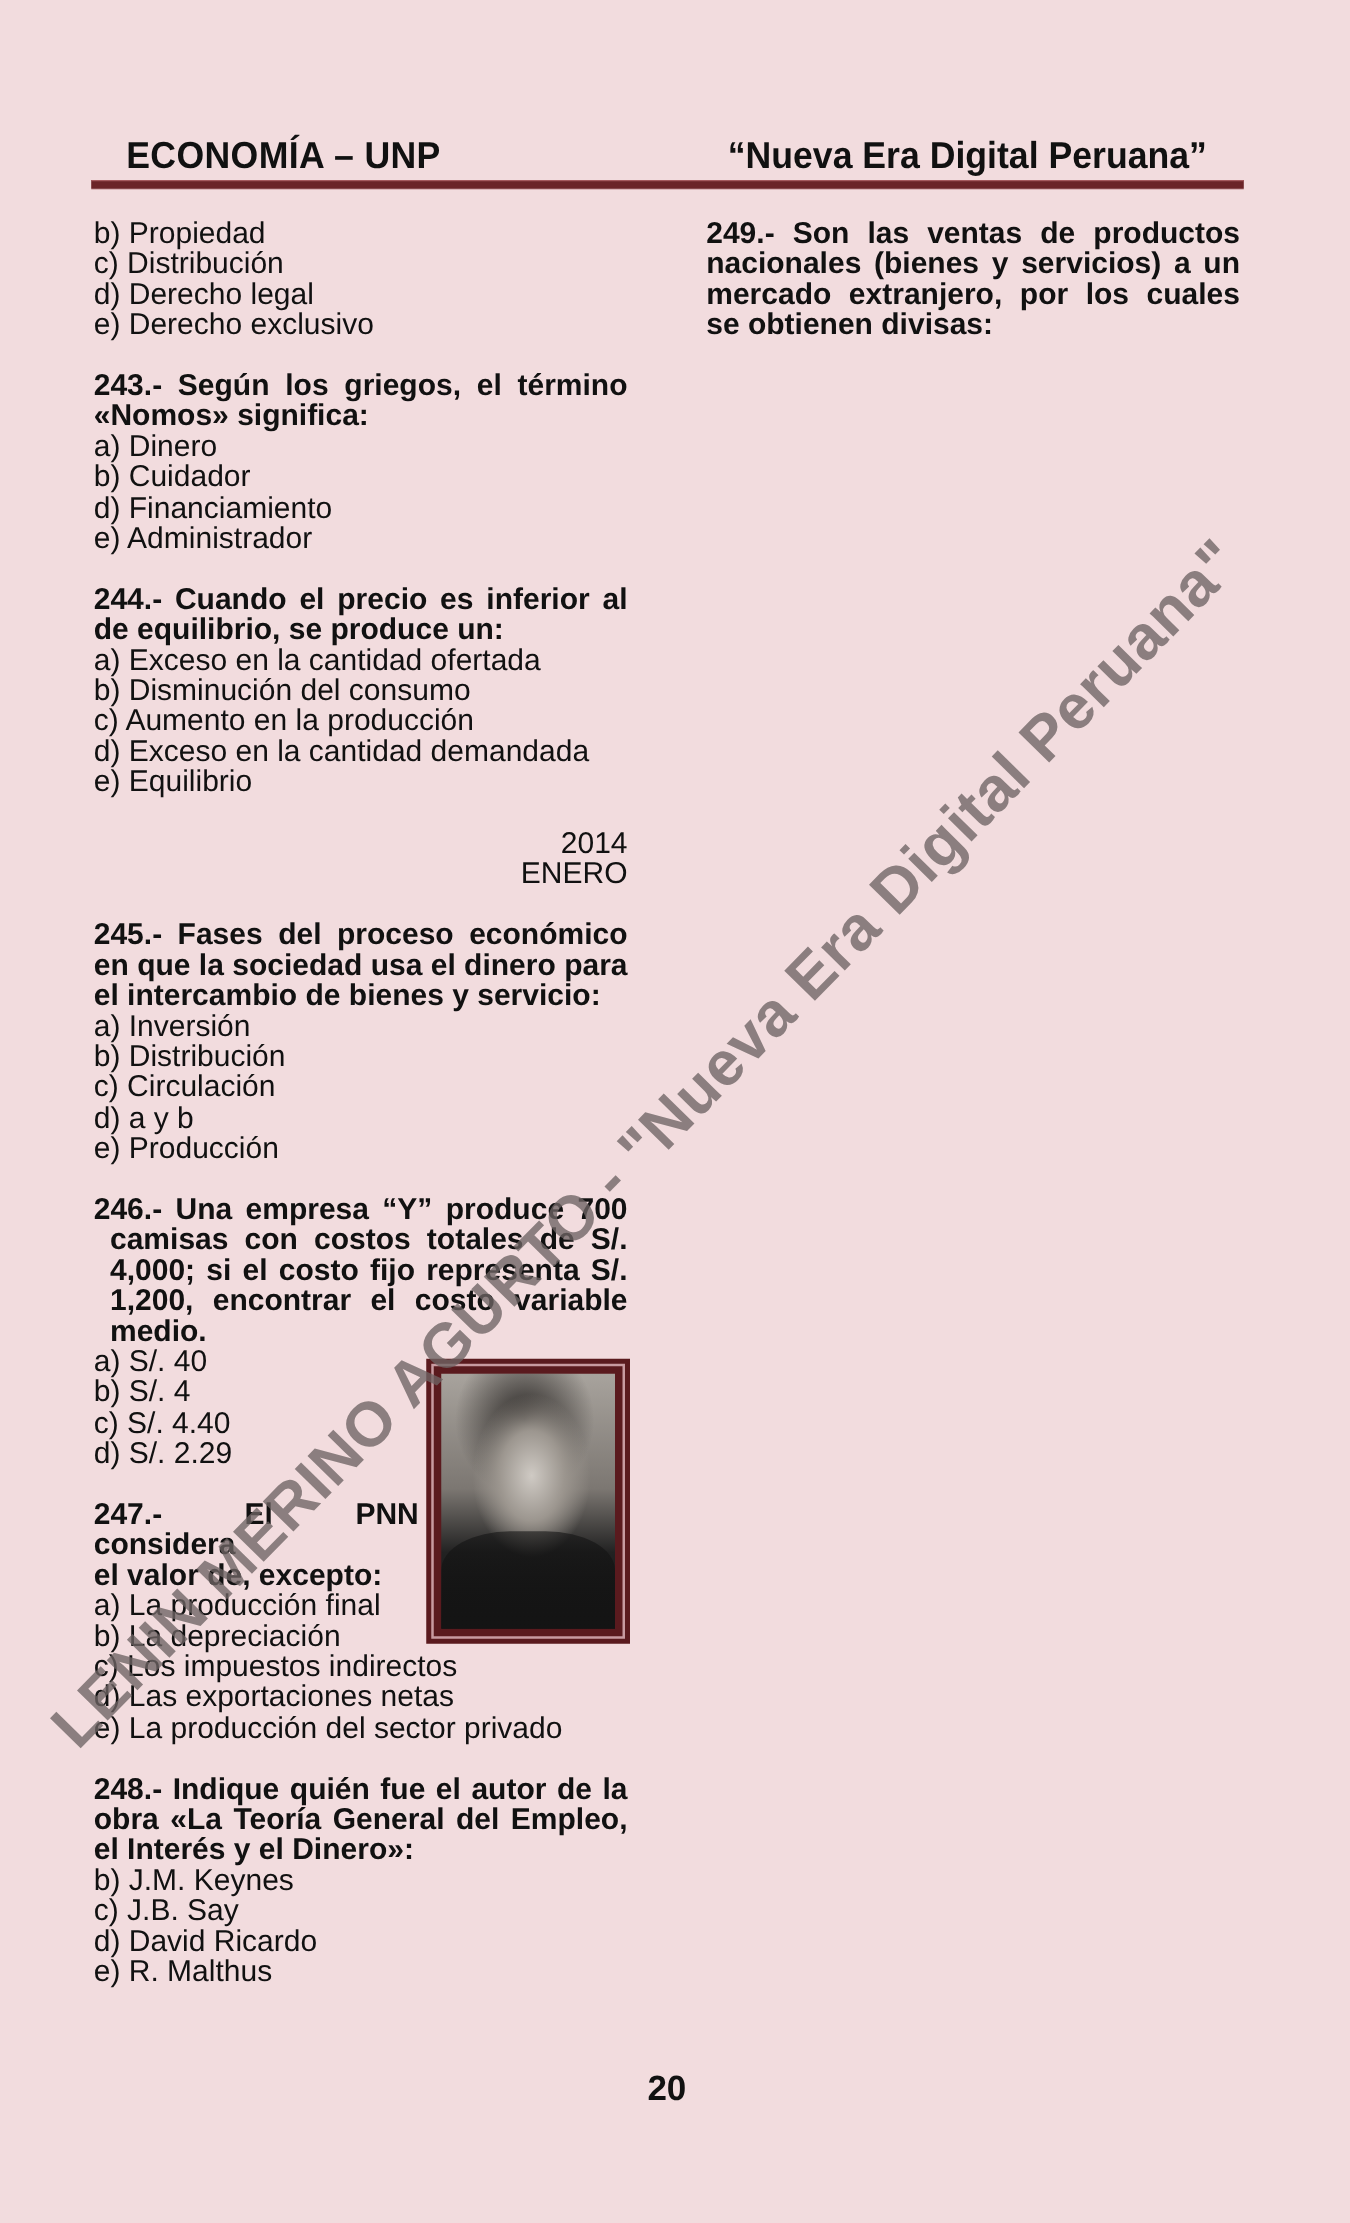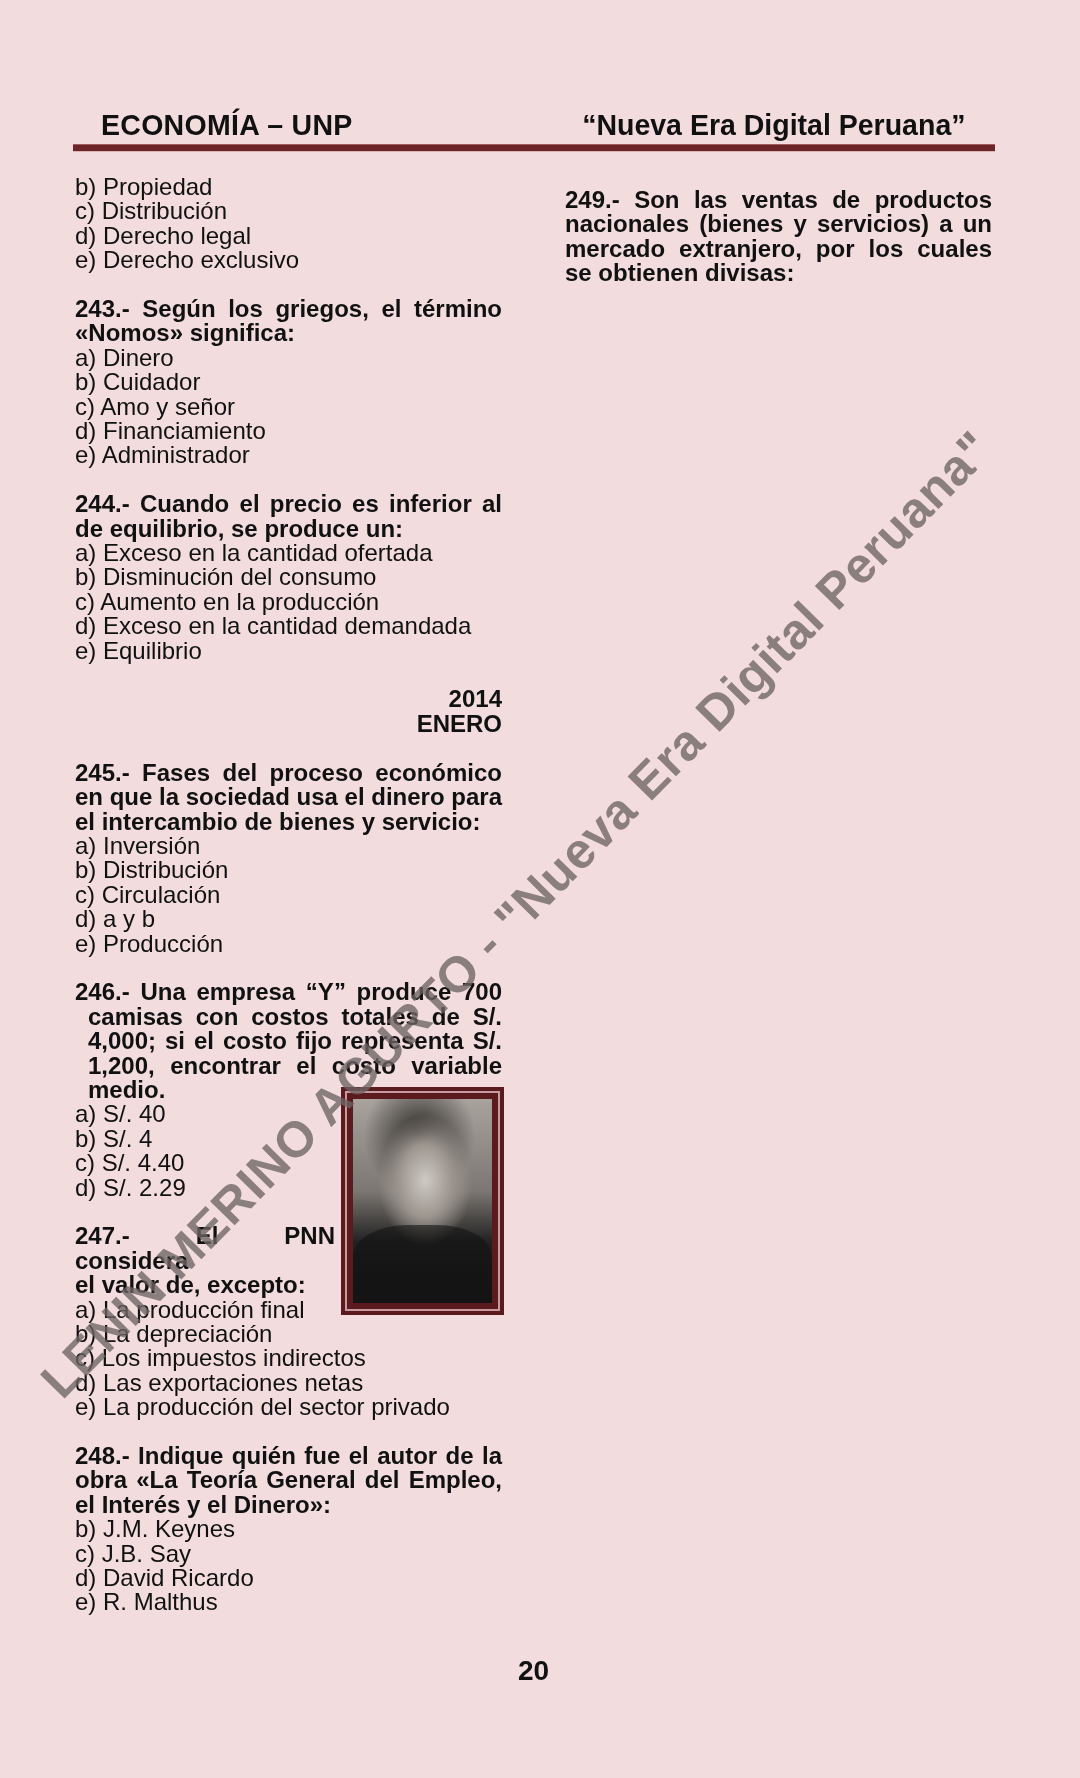--- a/index.html
+++ b/index.html
@@ -57,41 +57,41 @@
       font-size: 24px;
       line-height: 24.4px;
     }
     .col-left {
       left: 75px;
       top: 175px;
       width: 427px;
     }
     .col-right {
       left: 565px;
-      top: 188px;
+      top: 175px;
       width: 427px;
     }
     .q-stem {
       font-weight: bold;
       text-align: justify;
       text-align-last: left;
     }
     .q-stem.indent {
       padding-left: 13px;
       text-indent: -13px;
     }
     .opt {
       white-space: nowrap;
     }
     .block {
       margin-bottom: 24.4px;
     }
     .date-block {
       text-align: right;
-      font-weight: bold;
+      font-weight: normal;
       margin-bottom: 24.4px;
     }
     .narrow {
       width: 260px;
     }
     .portrait {
       position: absolute;
       left: 341px;
       top: 1087px;
       width: 163px;
@@ -168,21 +168,20 @@
     <div class="opt">b) Propiedad</div>
     <div class="opt">c) Distribución</div>
     <div class="opt">d) Derecho legal</div>
     <div class="opt">e) Derecho exclusivo</div>
   </div>
 
   <div class="block">
     <div class="q-stem">243.- Según los griegos, el término «Nomos» significa:</div>
     <div class="opt">a) Dinero</div>
     <div class="opt">b) Cuidador</div>
-    <div class="opt">c) Amo y señor</div>
     <div class="opt">d) Financiamiento</div>
     <div class="opt">e) Administrador</div>
   </div>
 
   <div class="block">
     <div class="q-stem">244.- Cuando el precio es inferior al de equilibrio, se produce un:</div>
     <div class="opt">a) Exceso en la cantidad ofertada</div>
     <div class="opt">b) Disminución del consumo</div>
     <div class="opt">c) Aumento en la producción</div>
     <div class="opt">d) Exceso en la cantidad demandada</div>

